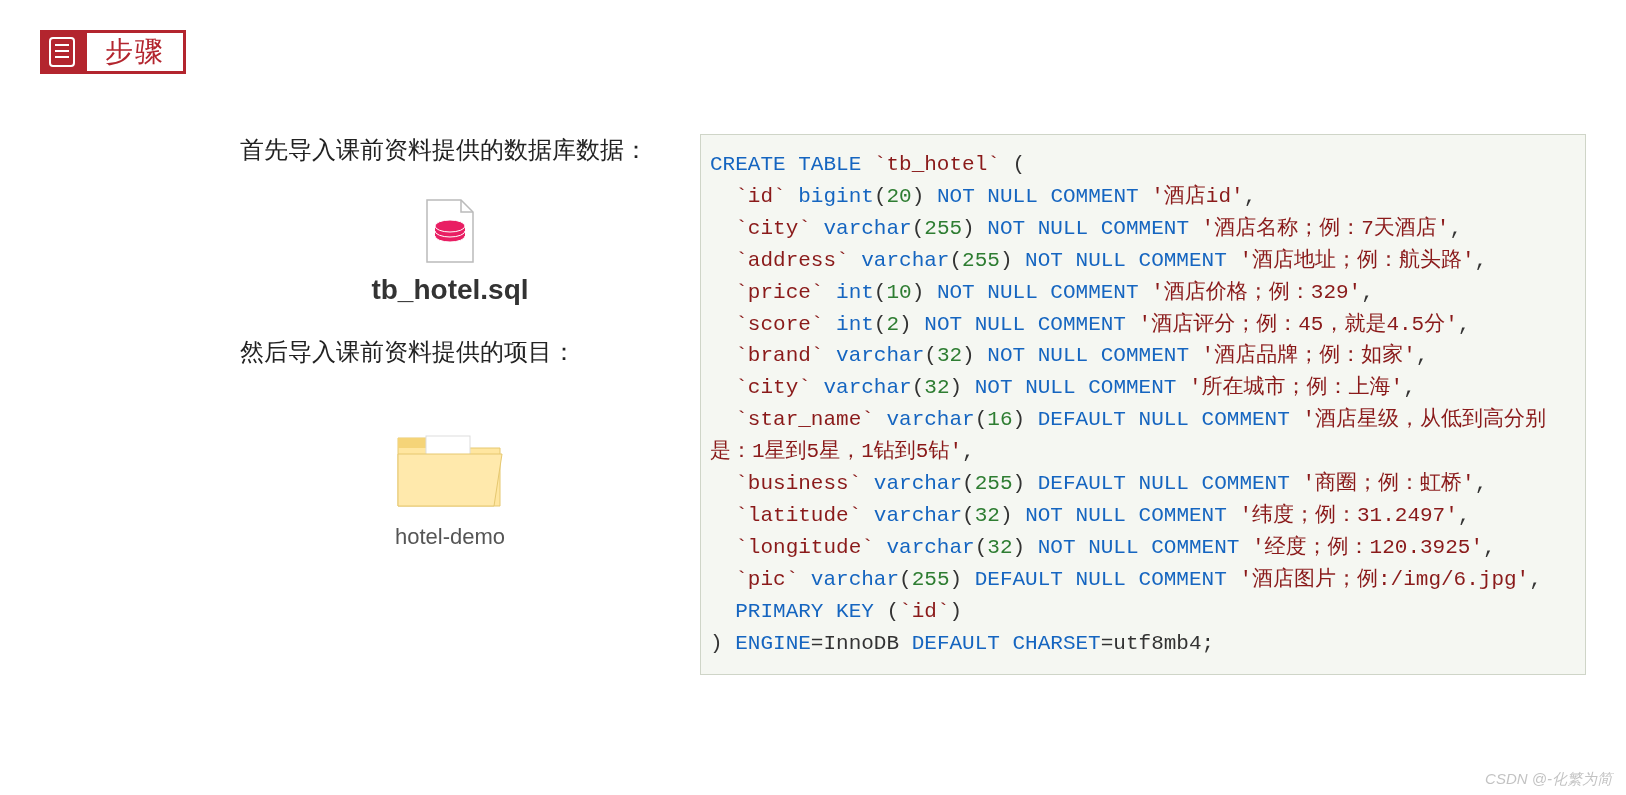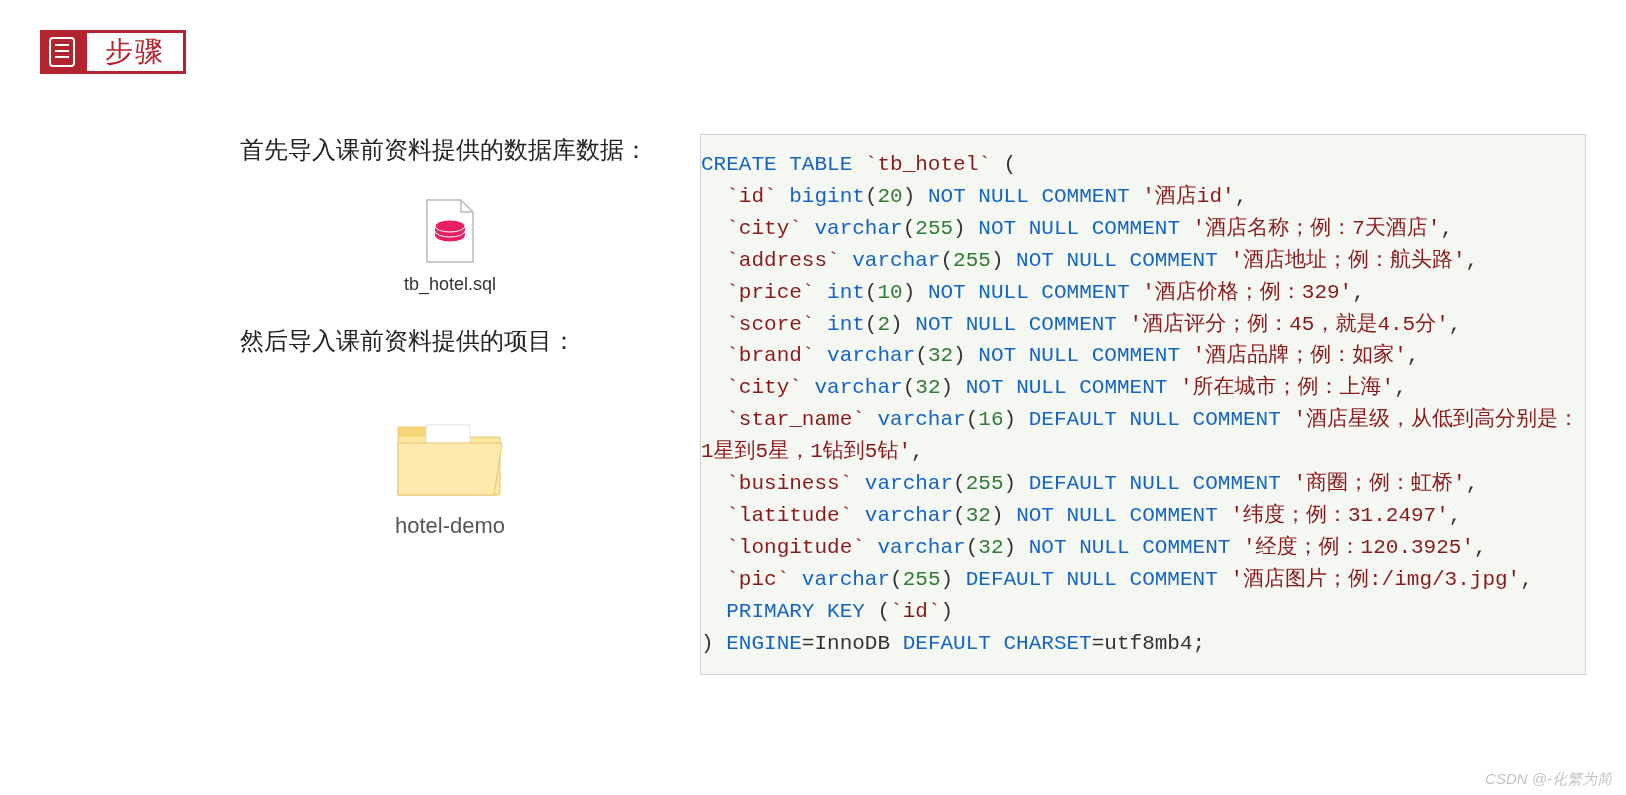--- a/index.html
+++ b/index.html
@@ -69,22 +69,23 @@
   }
   .file-item .icon-box {
     width: 60px;
     height: 72px;
     display: flex;
     align-items: center;
     justify-content: center;
     margin-bottom: 6px;
   }
   .file-item .file-label {
-    font-size: 18px;
+    font-size: 28px;
     color: #333;
+    font-weight: bold;
   }
   .folder-item {
     display: flex;
     flex-direction: column;
     align-items: center;
     margin: 30px auto 0 auto;
     width: 220px;
   }
   .folder-item .icon-box {
     width: 120px;
@@ -95,21 +96,21 @@
     margin-bottom: 6px;
   }
   .folder-label {
     font-size: 22px;
     color: #555;
   }
   .code-box {
     flex: 1;
     background: #f5f7f2;
     border: 1px solid #cfd5c8;
-    padding: 14px 0;
+    padding: 14px 9px;
     font-family: "Menlo", "Consolas", "Courier New", monospace;
     font-size: 21px;
     line-height: 1.52;
     color: #333;
     white-space: pre-wrap;
     word-break: break-all;
   }
   .kw  { color: #1565c0; }  
   .ty  { color: #1565c0; }  
   .id  { color: #8a1a1a; }  
@@ -182,19 +183,19 @@
   <span class="id">`city`</span> <span class="ty">varchar</span>(<span class="num">255</span>) <span class="ty">NOT</span> <span class="ty">NULL</span> <span class="ty">COMMENT</span> <span class="str">'酒店名称；例：7天酒店'</span>,
   <span class="id">`address`</span> <span class="ty">varchar</span>(<span class="num">255</span>) <span class="ty">NOT</span> <span class="ty">NULL</span> <span class="ty">COMMENT</span> <span class="str">'酒店地址；例：航头路'</span>,
   <span class="id">`price`</span> <span class="ty">int</span>(<span class="num">10</span>) <span class="ty">NOT</span> <span class="ty">NULL</span> <span class="ty">COMMENT</span> <span class="str">'酒店价格；例：329'</span>,
   <span class="id">`score`</span> <span class="ty">int</span>(<span class="num">2</span>) <span class="ty">NOT</span> <span class="ty">NULL</span> <span class="ty">COMMENT</span> <span class="str">'酒店评分；例：45，就是4.5分'</span>,
   <span class="id">`brand`</span> <span class="ty">varchar</span>(<span class="num">32</span>) <span class="ty">NOT</span> <span class="ty">NULL</span> <span class="ty">COMMENT</span> <span class="str">'酒店品牌；例：如家'</span>,
   <span class="id">`city`</span> <span class="ty">varchar</span>(<span class="num">32</span>) <span class="ty">NOT</span> <span class="ty">NULL</span> <span class="ty">COMMENT</span> <span class="str">'所在城市；例：上海'</span>,
   <span class="id">`star_name`</span> <span class="ty">varchar</span>(<span class="num">16</span>) <span class="ty">DEFAULT</span> <span class="ty">NULL</span> <span class="ty">COMMENT</span> <span class="str">'酒店星级，从低到高分别是：1星到5星，1钻到5钻'</span>,
   <span class="id">`business`</span> <span class="ty">varchar</span>(<span class="num">255</span>) <span class="ty">DEFAULT</span> <span class="ty">NULL</span> <span class="ty">COMMENT</span> <span class="str">'商圈；例：虹桥'</span>,
   <span class="id">`latitude`</span> <span class="ty">varchar</span>(<span class="num">32</span>) <span class="ty">NOT</span> <span class="ty">NULL</span> <span class="ty">COMMENT</span> <span class="str">'纬度；例：31.2497'</span>,
   <span class="id">`longitude`</span> <span class="ty">varchar</span>(<span class="num">32</span>) <span class="ty">NOT</span> <span class="ty">NULL</span> <span class="ty">COMMENT</span> <span class="str">'经度；例：120.3925'</span>,
-  <span class="id">`pic`</span> <span class="ty">varchar</span>(<span class="num">255</span>) <span class="ty">DEFAULT</span> <span class="ty">NULL</span> <span class="ty">COMMENT</span> <span class="str">'酒店图片；例:/img/3.jpg'</span>,
+  <span class="id">`pic`</span> <span class="ty">varchar</span>(<span class="num">255</span>) <span class="ty">DEFAULT</span> <span class="ty">NULL</span> <span class="ty">COMMENT</span> <span class="str">'酒店图片；例:/img/6.jpg'</span>,
   <span class="kw">PRIMARY</span> <span class="kw">KEY</span> (<span class="id">`id`</span>)
 ) <span class="ty">ENGINE</span>=InnoDB <span class="ty">DEFAULT</span> <span class="ty">CHARSET</span>=utf8mb4;</div>
 
 </div>
 
 <div class="attribution">CSDN @-化繁为简</div>
 
 </body></html>

